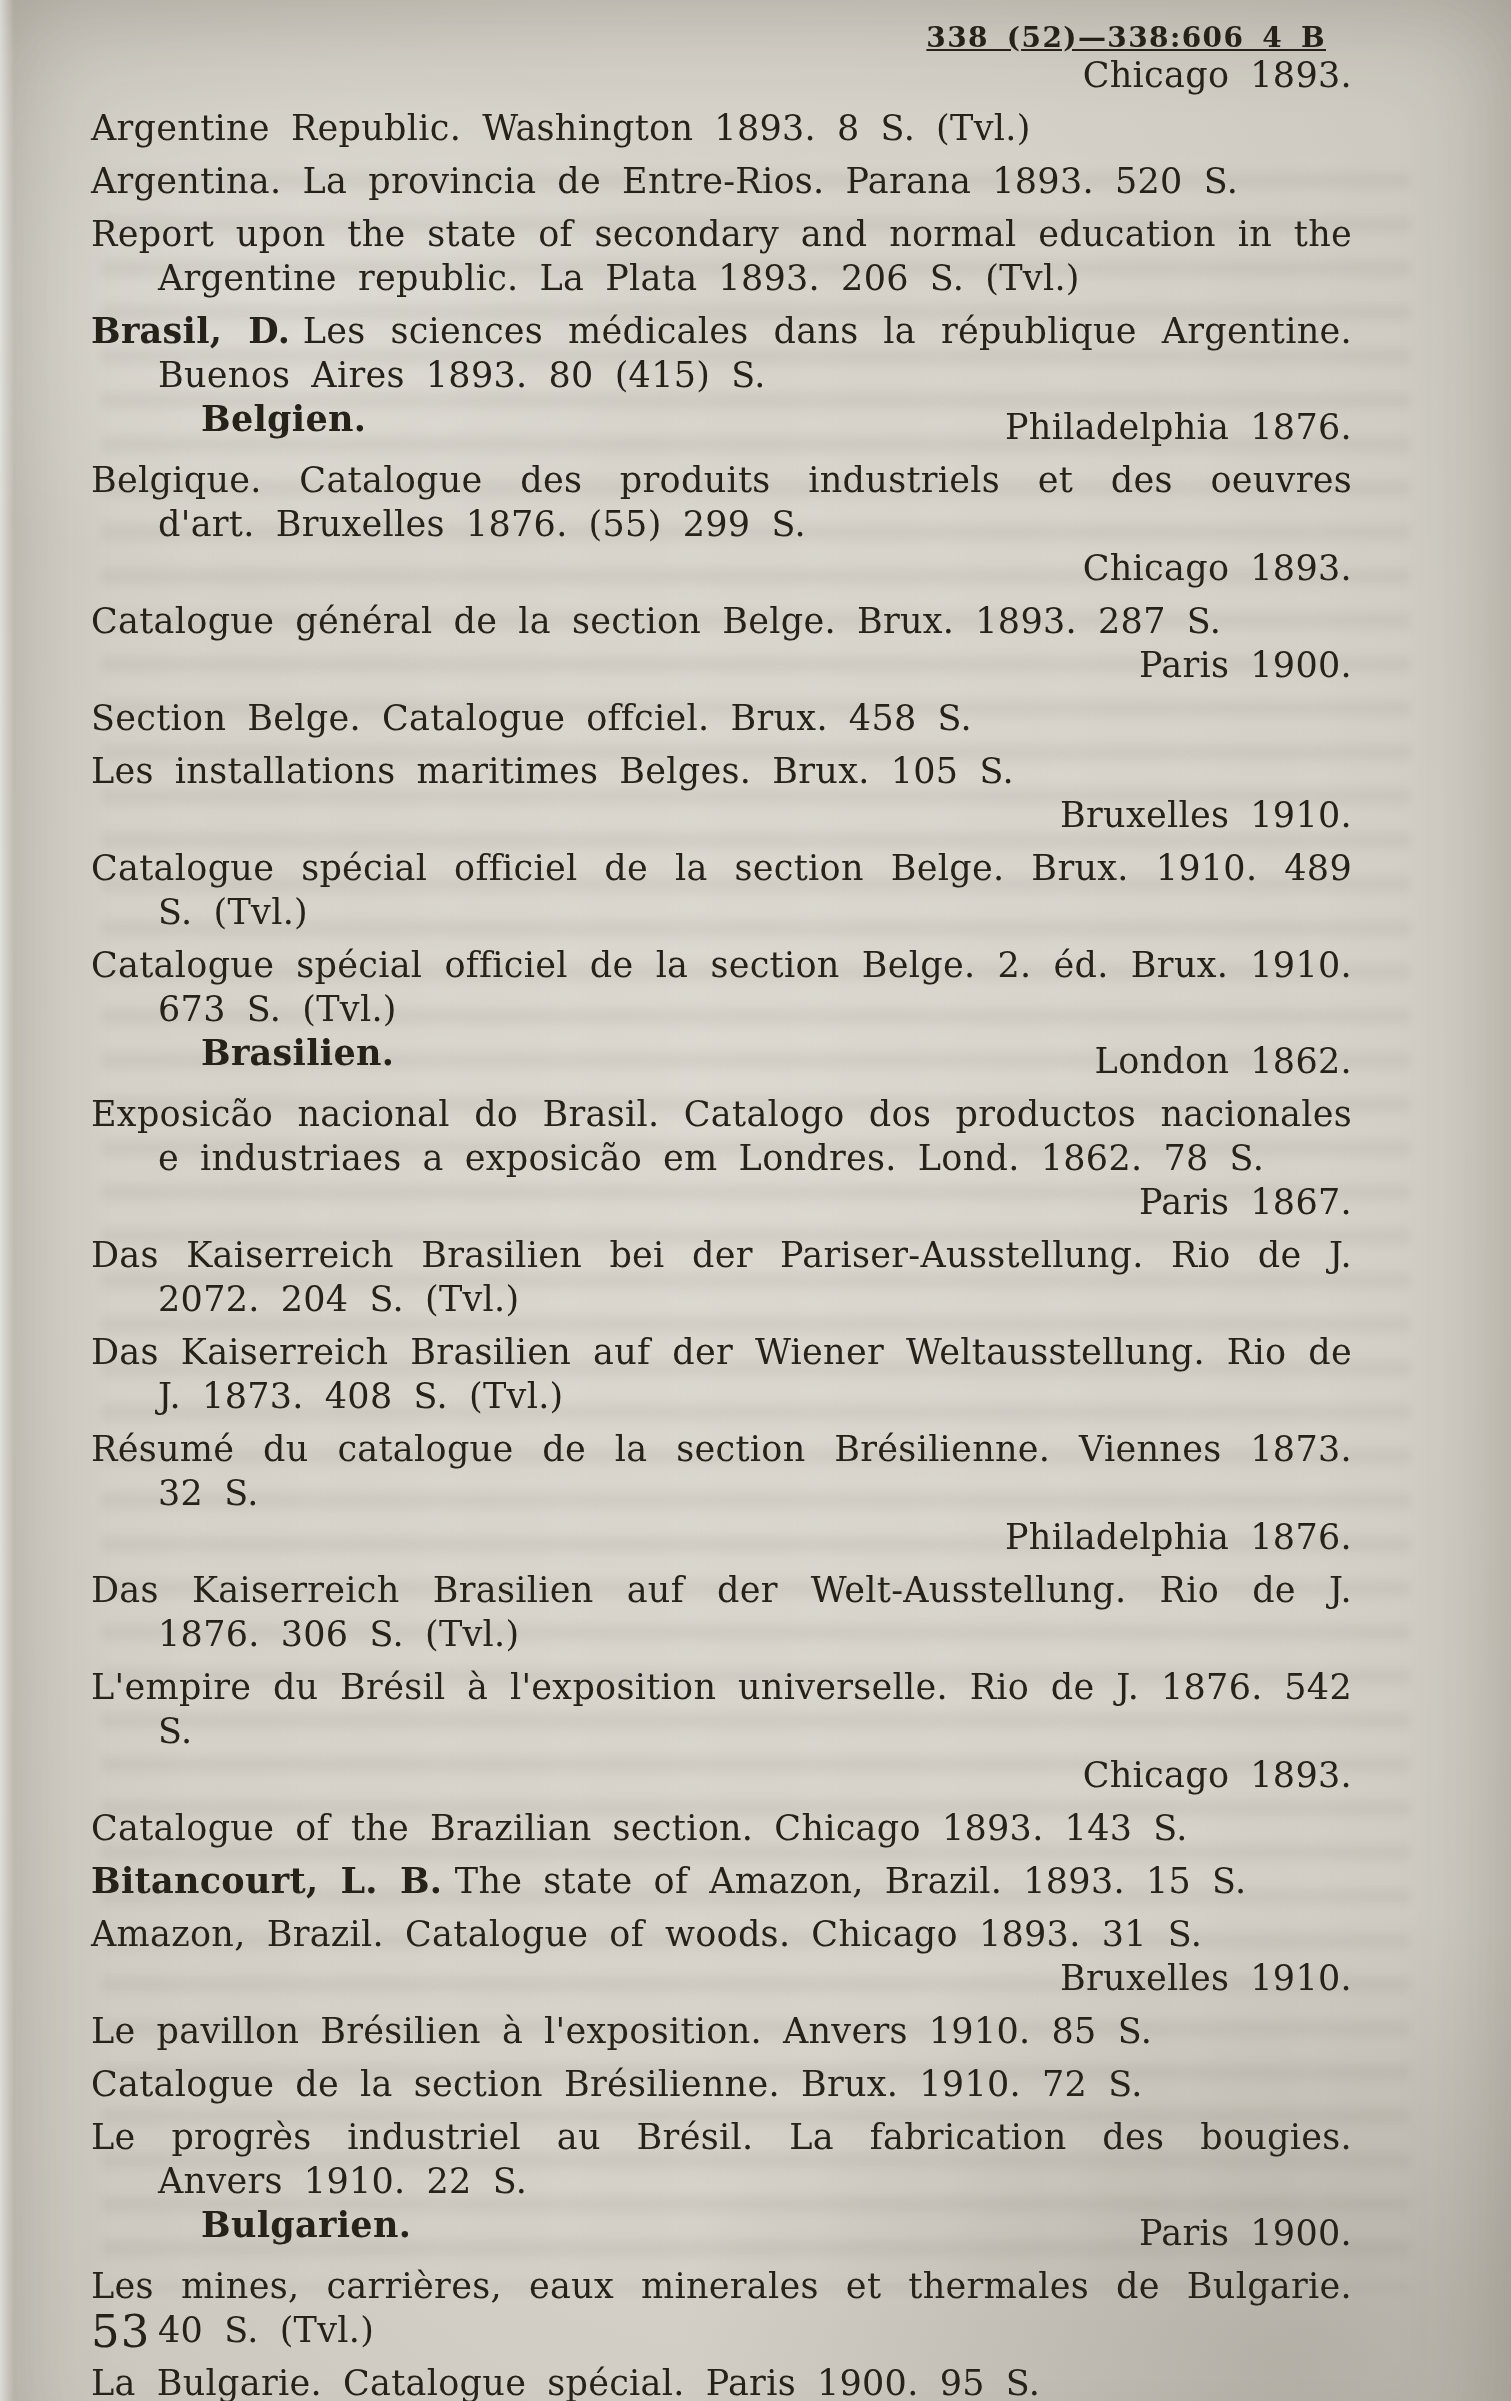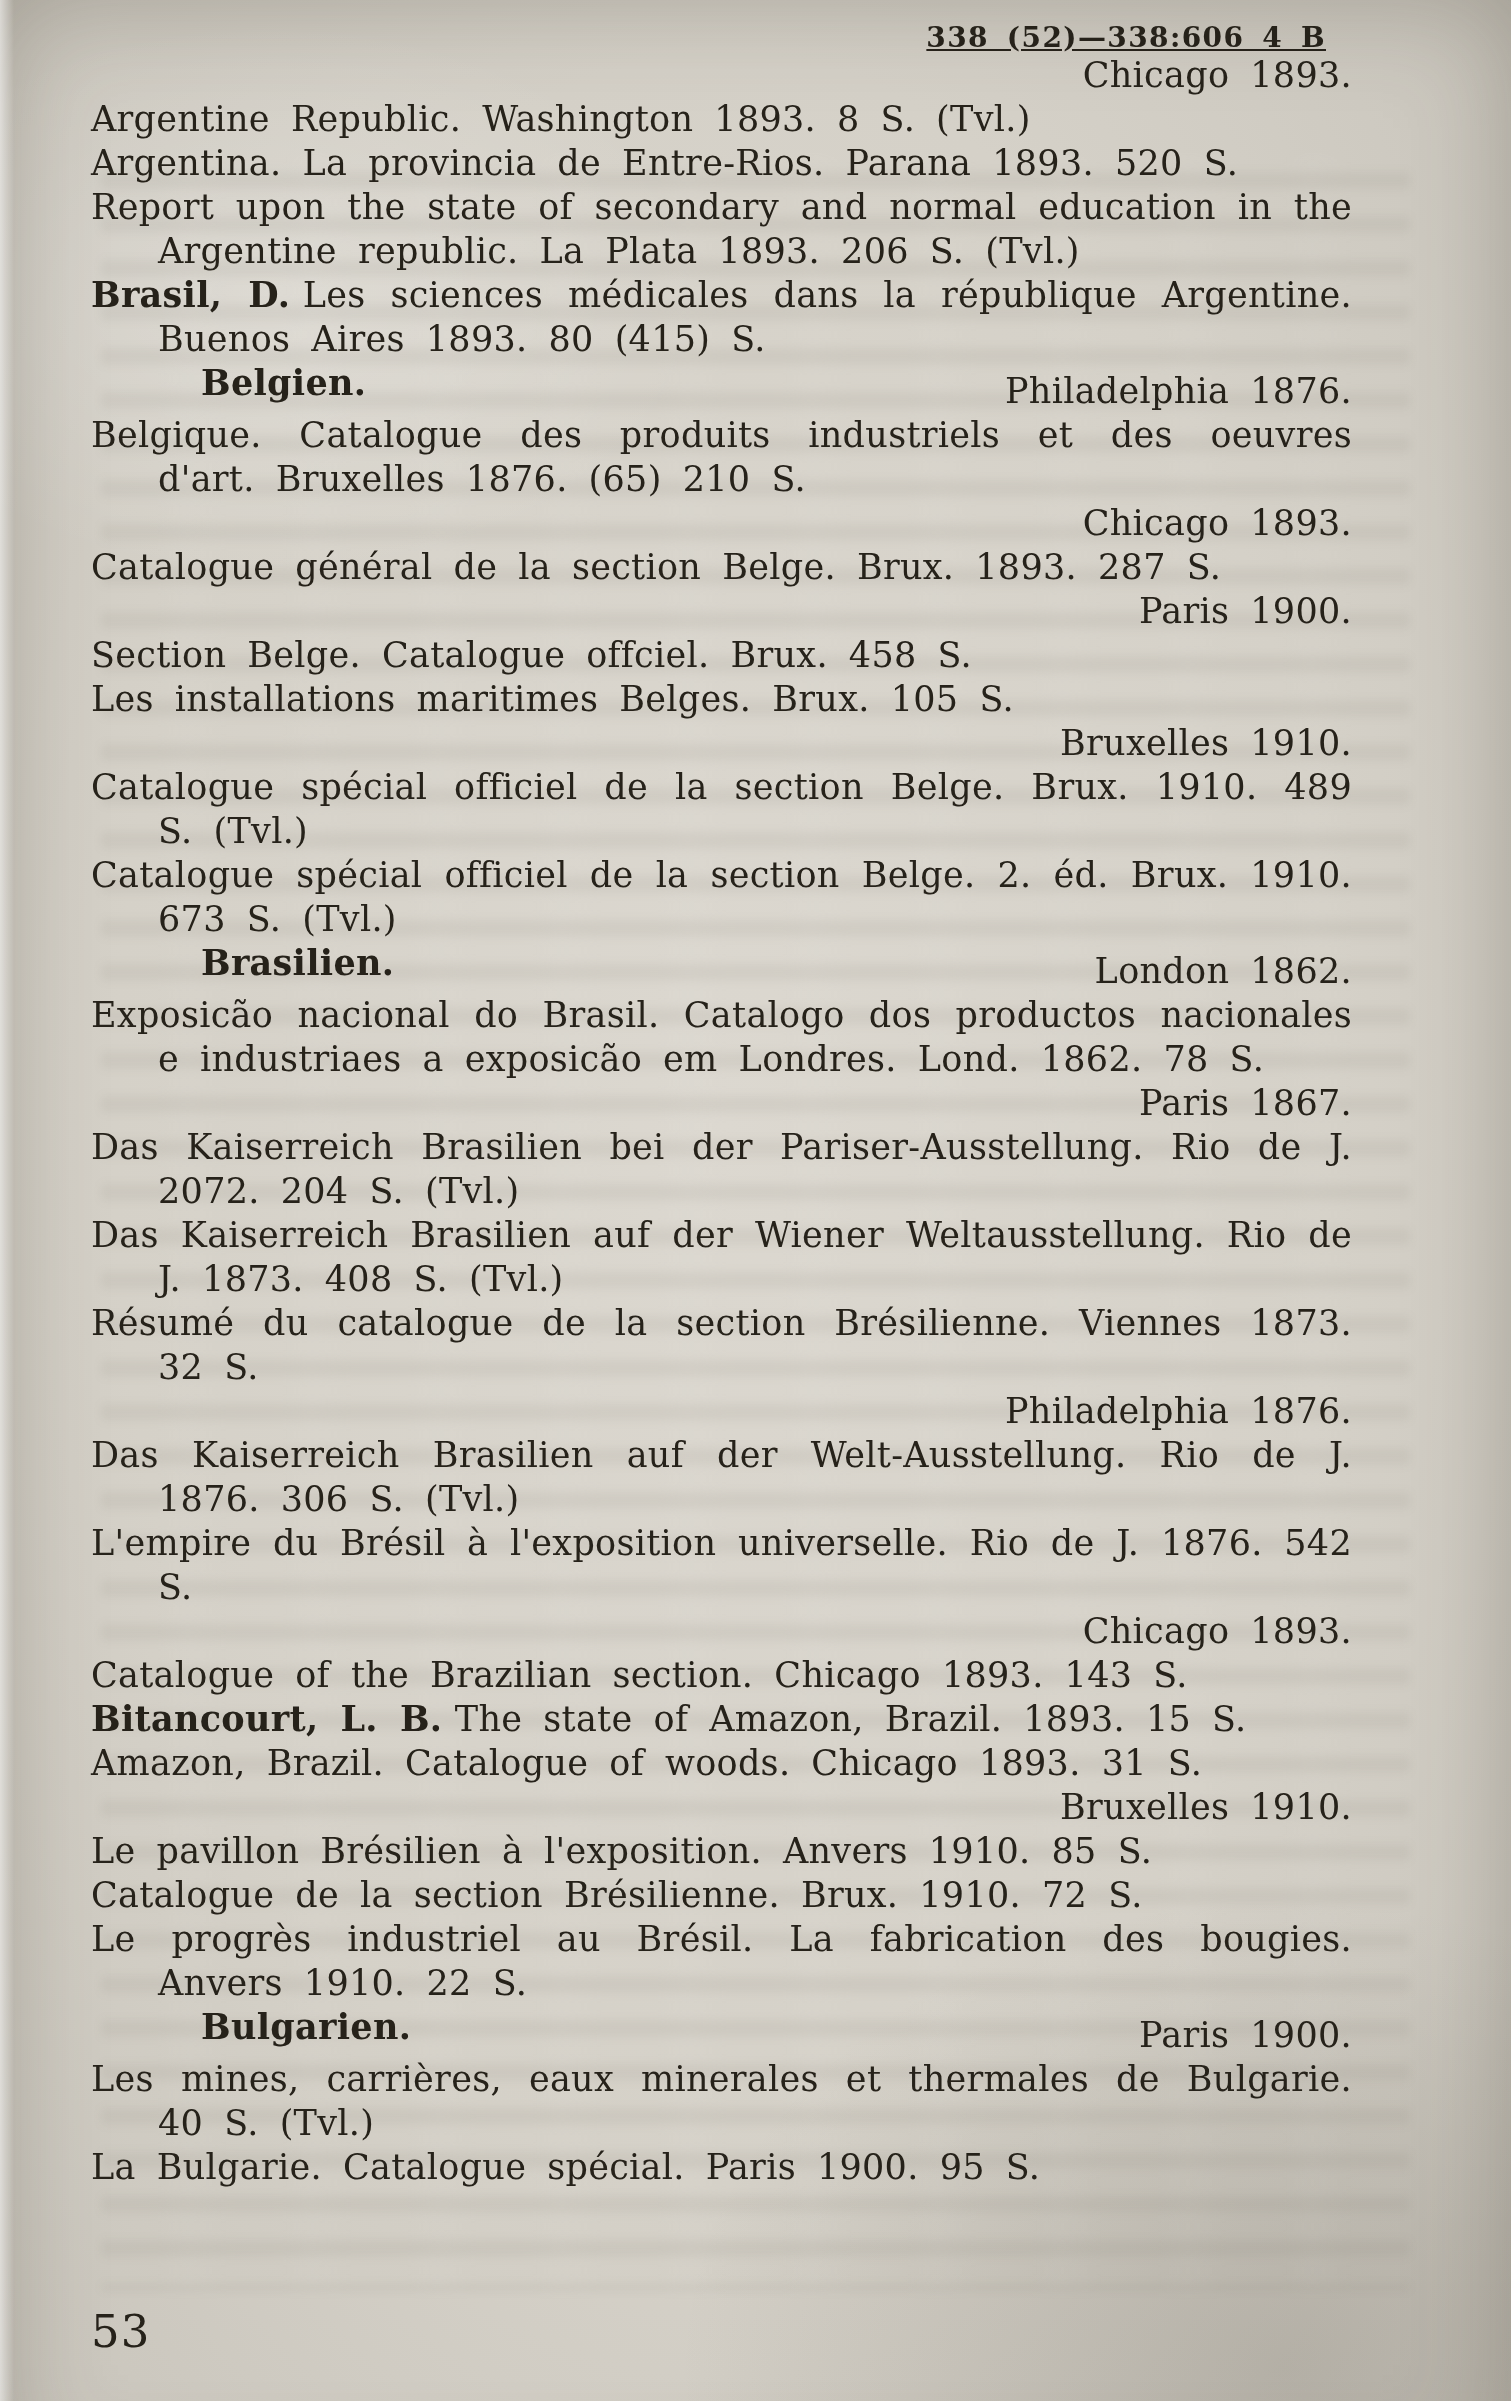--- a/index.html
+++ b/index.html
@@ -42,21 +42,21 @@
     text-decoration:underline;
   }
   .content{
     position:absolute;left:91px;top:53px;width:1261px;
     font-size:35px;line-height:44px;
     letter-spacing:0.3px;word-spacing:9.6px;
   }
   .content p{margin:0;}
   p.item{
     text-align:justify;
-    padding-left:67px;text-indent:-67px;
+    padding-left:67px;text-indent:-67px;margin-top:9px;
   }
   p.city{text-align:right;}
   .lead{font-weight:bold;margin-right:12.5px;}
   .sectionrow{position:relative;height:52px;}
   .sectionrow .heading{
     position:absolute;left:110px;top:0;font-weight:bold;white-space:nowrap;
   }
   .sectionrow .scity{
     position:absolute;right:0;top:7.7px;white-space:nowrap;
   }
@@ -77,21 +77,21 @@
   <div class="content" id="entries">
       <p class="city">Chicago 1893.</p>
       <p class="item"><span>Argentine Republic.  Washington 1893.  8 S.  (Tvl.)</span></p>
       <p class="item"><span>Argentina.  La provincia de Entre-Rios.  Parana 1893.  520 S.</span></p>
       <p class="item"><span>Report upon the state of secondary and normal education in the Argentine republic.  La Plata 1893.  206 S.  (Tvl.)</span></p>
       <p class="item"><span class="lead">Brasil, D.</span><span>Les sciences médicales dans la république Argentine. Buenos Aires 1893.  80 (415) S.</span></p>
       <div class="sectionrow">
         <span class="heading">Belgien.</span>
         <span class="scity">Philadelphia 1876.</span>
       </div>
-      <p class="item"><span>Belgique.  Catalogue des produits industriels et des oeuvres d'art. Bruxelles 1876.  (65) 210 S.</span></p>
+      <p class="item"><span>Belgique.  Catalogue des produits industriels et des oeuvres d'art. Bruxelles 1876.  (55) 299 S.</span></p>
       <p class="city">Chicago 1893.</p>
       <p class="item"><span>Catalogue général de la section Belge.  Brux. 1893.  287 S.</span></p>
       <p class="city">Paris 1900.</p>
       <p class="item"><span>Section Belge.  Catalogue offciel.  Brux.  458 S.</span></p>
       <p class="item"><span>Les installations maritimes Belges.  Brux.  105 S.</span></p>
       <p class="city">Bruxelles 1910.</p>
       <p class="item"><span>Catalogue spécial officiel de la section Belge.  Brux. 1910.  489 S. (Tvl.)</span></p>
       <p class="item"><span>Catalogue spécial officiel de la section Belge.  2. éd.  Brux. 1910. 673 S.  (Tvl.)</span></p>
       <div class="sectionrow">
         <span class="heading">Brasilien.</span>

